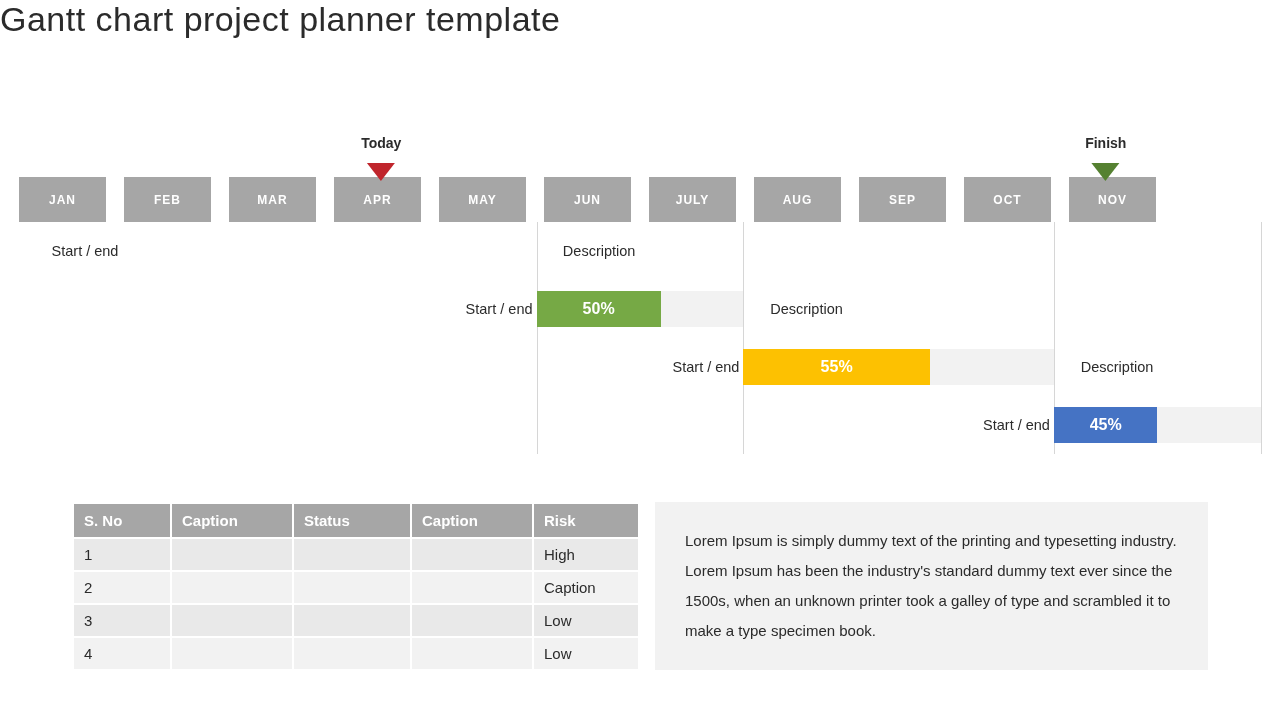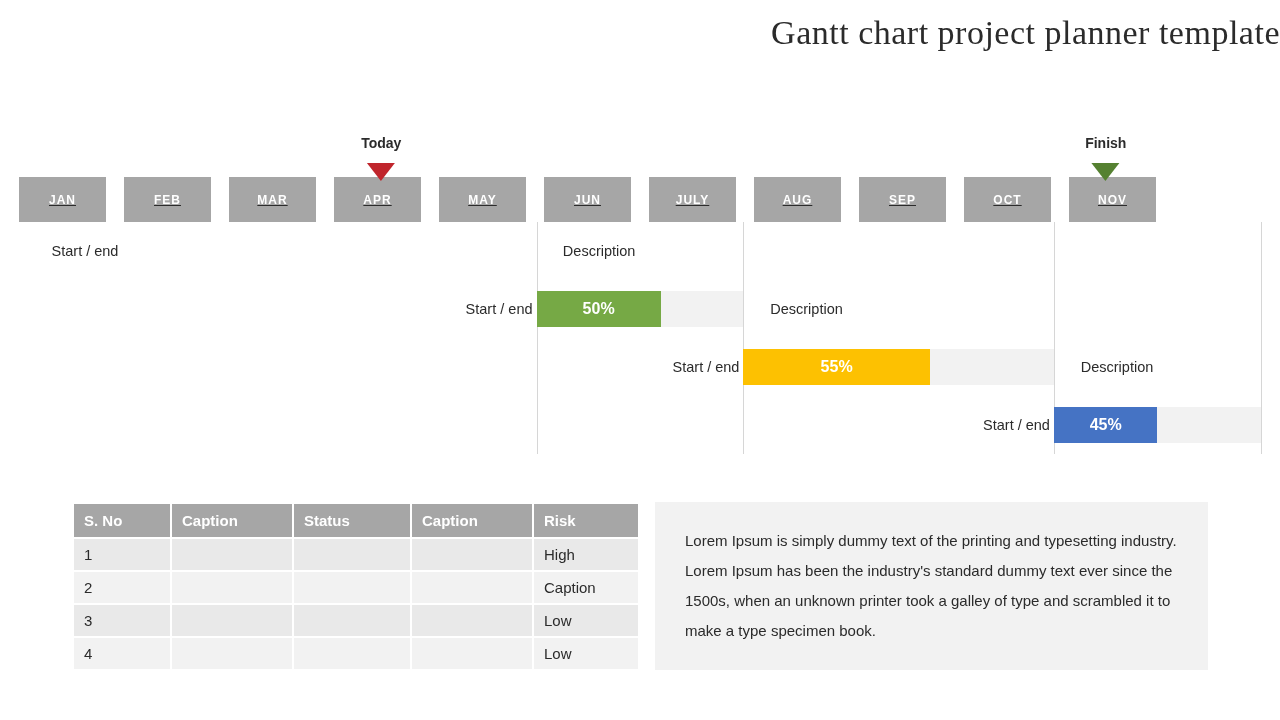--- a/index.html
+++ b/index.html
@@ -9,29 +9,29 @@
     --c-green:#76a945;
     --c-yellow:#fdc101;
     --c-blue:#4573c4;
     --c-red:#c0252c;
     --c-darkgreen:#558131;
     --txt:#2b2b2b;
   }
   *{box-sizing:border-box;}
   html,body{margin:0;padding:0;font-family:Arial,Helvetica,sans-serif;background:#fff;color:var(--txt);}
   .page{width:1280px;height:720px;position:relative;}
-  .title{font-size:34px;text-align:right;padding-top:14px;letter-spacing:.5px;font-family:Liberation Serif, serif;}
+  .title{font-size:34px;text-align:left;letter-spacing:.5px;}
   .gantt{position:absolute;left:19px;top:135px;right:19px;}
   .marks{position:relative;height:42px;}
   .mark{position:absolute;transform:translateX(-50%);text-align:center;}
   .mark .lbl{font-weight:700;font-size:14px;margin-bottom:12px;white-space:nowrap;}
   .tri{width:0;height:0;margin:0 auto;border-left:14px solid transparent;border-right:14px solid transparent;}
   .tri.red{border-top:18px solid var(--c-red);}
   .tri.green{border-top:18px solid var(--c-darkgreen);}
-  .months{display:grid;grid-template-columns:repeat(12,1fr);gap:18px;text-decoration:underline;}
+  .months{display:grid;grid-template-columns:repeat(12,1fr);gap:18px;}
   .month{background:var(--grey-head);color:#fff;font-weight:700;font-size:12px;letter-spacing:1px;text-align:center;padding:16px 0 15px;}
   .rows{position:relative;}
   .vline{position:absolute;top:0;bottom:0;width:1px;background:#d6d6d6;}
   .grow{position:relative;height:58px;}
   .grow .startend{position:absolute;top:50%;transform:translate(-106%,-50%);font-size:14.5px;}
   .bar-wrap{position:absolute;top:50%;transform:translateY(-50%);height:36px;background:var(--row-grey);}
   .bar{position:absolute;left:0;top:0;bottom:0;display:flex;align-items:center;justify-content:center;color:#fff;font-weight:700;font-size:16px;}
   .grow .desc{position:absolute;top:50%;transform:translateY(-50%);font-size:14.5px;padding-left:16px;}
   .bottom{position:absolute;left:72px;top:502px;right:72px;display:flex;gap:15px;align-items:flex-start;}
   table.project{border-collapse:separate;border-spacing:2px;width:568px;font-size:15px;}

